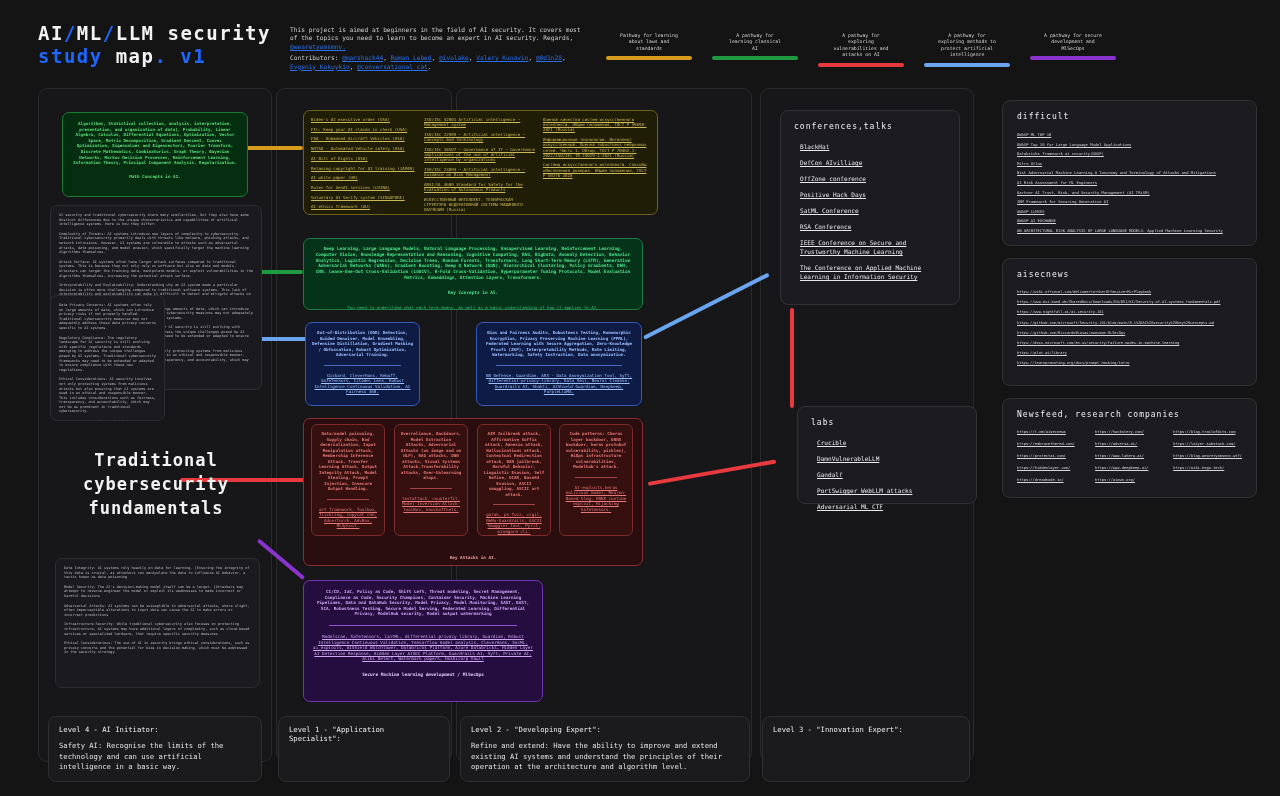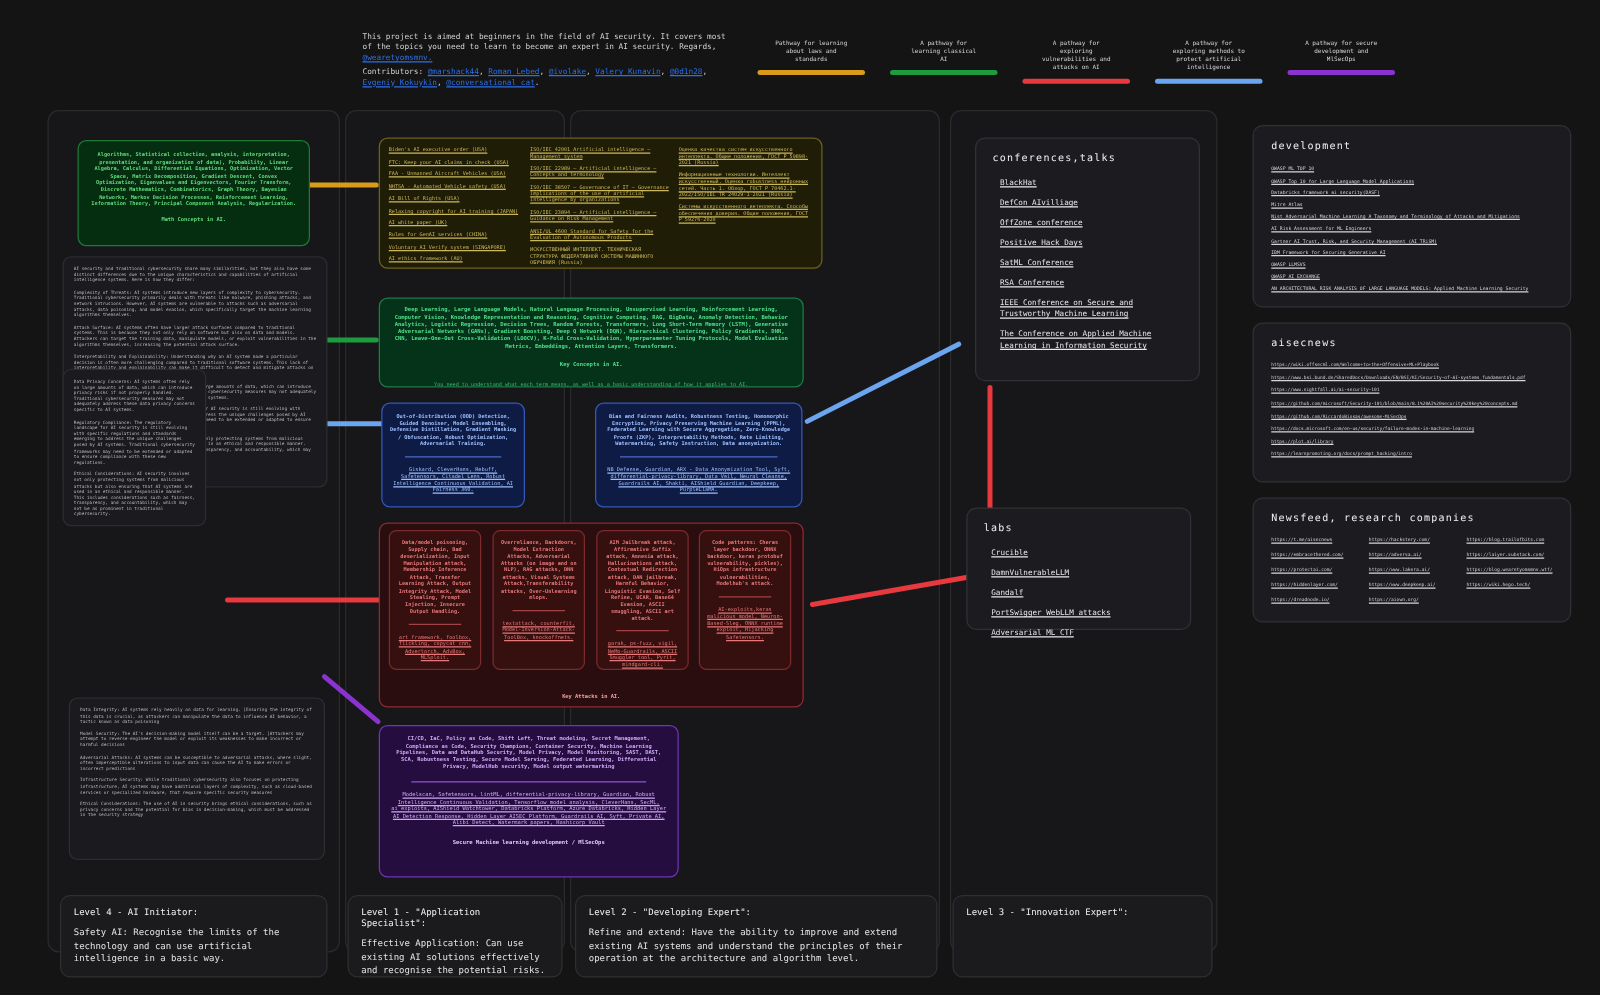--- a/index.html
+++ b/index.html
@@ -98,20 +98,22 @@
   .cols3 a { display:block; color:#d6d6da; text-decoration:underline; font-size:3.7px; line-height:5px; margin-bottom:7px; }
 
   
   .line { position:absolute; transform-origin:0 50%; border-radius:2px; }
 </style>
 </head>
 <body>
 
 <div class="page">
 
+  <div class="hdr-title"><span class="w">AI</span><span class="b">/</span><span class="w">ML</span><span class="b">/</span><span class="w">LLM security</span>
+<span class="b">study</span><span class="w"> map</span><span class="b">. </span><span class="b">v1</span></div>
 
   <div class="hdr-desc"><span>This project is aimed at beginners in the field of AI security. It covers most of the topics you need to learn to become an expert in AI security. Regards, </span><span class="lnk">@wearetyomsmnv.</span></div>
 
   <div class="hdr-contrib">
     <span>Contributors: </span><span id="contrib-list"><a href="#">@marshack44</a>, <a href="#">Roman Lebed</a>, <a href="#">@ivolake</a>, <a href="#">Valery Kunavin</a>, <a href="#">@0d1n28</a>, <a href="#">Evgeniy Kokuykin</a>, <a href="#">@conversational_cat</a>.</span>
   </div>
 
   <div class="legend" id="legend">
       <div class="leg" style="left: 0px;">
         <div class="lt">Pathway for learning
@@ -179,20 +181,23 @@
   </div>
   <div class="card greytext" style="left:50px;top:295px;width:115px;height:126px;overflow:hidden;">
     <div id="aisec-paras2">
         <p>Data Privacy Concerns: AI systems often rely on large amounts of data, which can introduce privacy risks if not properly handled. Traditional cybersecurity measures may not adequately address these data privacy concerns specific to AI systems.</p>
         <p>Regulatory Compliance: The regulatory landscape for AI security is still evolving with specific regulations and standards emerging to address the unique challenges posed by AI systems. Traditional cybersecurity frameworks may need to be extended or adapted to ensure compliance with these new regulations.</p>
         <p>Ethical Considerations: AI security involves not only protecting systems from malicious attacks but also ensuring that AI systems are used in an ethical and responsible manner. This includes considerations such as fairness, transparency, and accountability, which may not be as prominent in traditional cybersecurity.</p>
       </div>
     <div class="cap">AI Hardware basics.</div>
   </div>
 
+  <div class="trad" style="left: 48px; top: 448px; width: 216px; white-space: pre-line;" id="trad">Traditional
+cybersecurity
+fundamentals</div>
 
   <div class="card greytext" style="left:55px;top:558px;width:205px;height:130px;overflow:hidden;">
     <div id="cyber-paras">
         <p>Data Integrity: AI systems rely heavily on data for learning. [Ensuring the integrity of this data is crucial, as attackers can manipulate the data to influence AI behavior, a tactic known as data poisoning</p>
         <p>Model Security: The AI's decision-making model itself can be a target. [Attackers may attempt to reverse-engineer the model or exploit its weaknesses to make incorrect or harmful decisions</p>
         <p>Adversarial Attacks: AI systems can be susceptible to adversarial attacks, where slight, often imperceptible alterations to input data can cause the AI to make errors or incorrect predictions</p>
         <p>Infrastructure Security: While traditional cybersecurity also focuses on protecting infrastructure, AI systems may have additional layers of complexity, such as cloud-based services or specialized hardware, that require specific security measures</p>
         <p>Ethical Considerations: The use of AI in security brings ethical considerations, such as privacy concerns and the potential for bias in decision-making, which must be addressed in the security strategy</p>
       </div>
   </div>
@@ -283,33 +288,33 @@
         <a class="big" href="#">DefCon AIvilliage</a>
         <a class="big" href="#">OffZone conference</a>
         <a class="big" href="#">Positive Hack Days</a>
         <a class="big" href="#">SatML Conference</a>
         <a class="big" href="#">RSA Conference</a>
         <a class="big" href="#">IEEE Conference on Secure and Trustworthy Machine Learning</a>
         <a class="big" href="#">The Conference on Applied Machine Learning in Information Security</a>
       </div>
   </div>
 
-  <div class="panel" style="left:773px;top:406px;width:180px;height:98px;padding:11px 13px;">
+  <div class="panel" style="left:797px;top:406px;width:180px;height:98px;padding:11px 13px;">
     <h3>labs</h3>
     <div id="labs-list" style="padding-left:6px;">
         <a class="big" href="#">Crucible</a>
         <a class="big" href="#">DamnVulnerableLLM</a>
         <a class="big" href="#">Gandalf</a>
         <a class="big" href="#">PortSwigger WebLLM attacks</a>
         <a class="big" href="#">Adversarial ML CTF</a>
       </div>
   </div>
 
   <div class="panel" style="left:1002px;top:100px;width:255px;height:146px;padding:11px 14px;">
-    <h3>development</h3>
+    <h3>difficult</h3>
     <div id="fw-list">
         <a class="tiny" href="#">OWASP ML TOP 10</a>
         <a class="tiny" href="#">OWASP Top 10 for Large Language Model Applications</a>
         <a class="tiny" href="#">Databricks framework ai security(DASF)</a>
         <a class="tiny" href="#">Mitre Atlas</a>
         <a class="tiny" href="#">Nist Adversarial Machine Learning A Taxonomy and Terminology of Attacks and Mitigations</a>
         <a class="tiny" href="#">AI Risk Assessment for ML Engineers</a>
         <a class="tiny" href="#">Gartner AI Trust, Risk, and Security Management (AI TRiSM)</a>
         <a class="tiny" href="#">IBM Framework for Securing Generative AI</a>
         <a class="tiny" href="#">OWASP LLMSVS</a>
@@ -355,21 +360,20 @@
         </div>
     </div>
   </div>
 
   <div class="lvlbox" style="left:48px;top:716px;width:214px;height:66px;">
     <div class="lvl-title">Level 4 - AI Initiator:</div>
     <div class="lvl-body">Safety AI: Recognise the limits of the technology and can use artificial intelligence in a basic way.</div>
   </div>
   <div class="lvlbox" style="left:278px;top:716px;width:172px;height:66px;">
     <div class="lvl-title">Level 1 - "Application Specialist":</div>
-    <div class="lvl-body">Effective Application: Can use existing AI solutions effectively and recognise the potential risks.</div>
   </div>
   <div class="lvlbox" style="left:460px;top:716px;width:290px;height:66px;">
     <div class="lvl-title">Level 2 - "Developing Expert":</div>
     <div class="lvl-body">Refine and extend: Have the ability to improve and extend existing AI systems and understand the principles of their operation at the architecture and algorithm level.</div>
   </div>
   <div class="lvlbox" style="left:762px;top:716px;width:208px;height:66px;">
     <div class="lvl-title">Level 3 - "Innovation Expert":</div>
   </div>
 
 </div>

